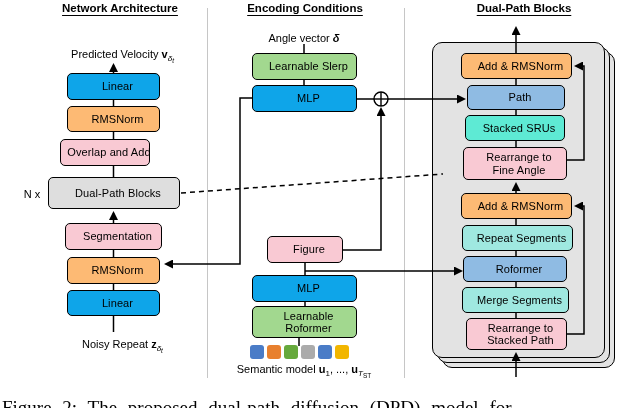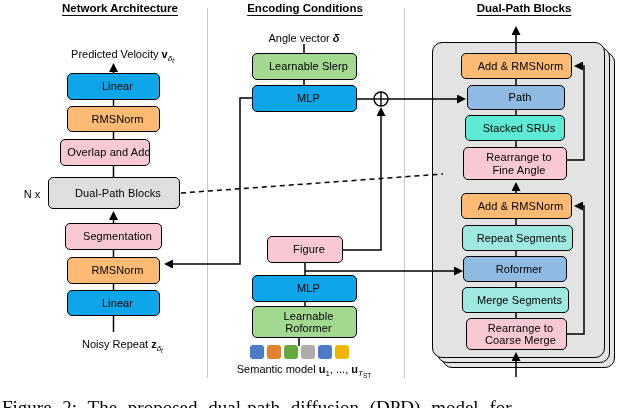--- a/index.html
+++ b/index.html
@@ -179,16 +179,16 @@
 <div class="box c-pink" style="left:463px;top:147px;width:104px;height:33px">
   <span>Rearrange to</span>
   <span>Fine Angle</span>
 </div>
 <div class="box c-yellow" style="left:461px;top:193px;width:111px;height:26px">Add &amp; RMSNorm</div>
 <div class="box c-cyan" style="left:462px;top:225px;width:111px;height:26px">Repeat Segments</div>
 <div class="box c-blue" style="left:463px;top:256px;width:104px;height:26px">Roformer</div>
 <div class="box c-cyan" style="left:462px;top:287px;width:107px;height:26px">Merge Segments</div>
 <div class="box c-pink" style="left:466px;top:318px;width:101px;height:32px">
   <span>Rearrange to</span>
-  <span>Coarse Merge</span>
+  <span>Stacked Path</span>
 </div>
 
 <div class="caption">Figure 2: The proposed dual-path diffusion (DPD) model for</div>
 
 </body></html>

